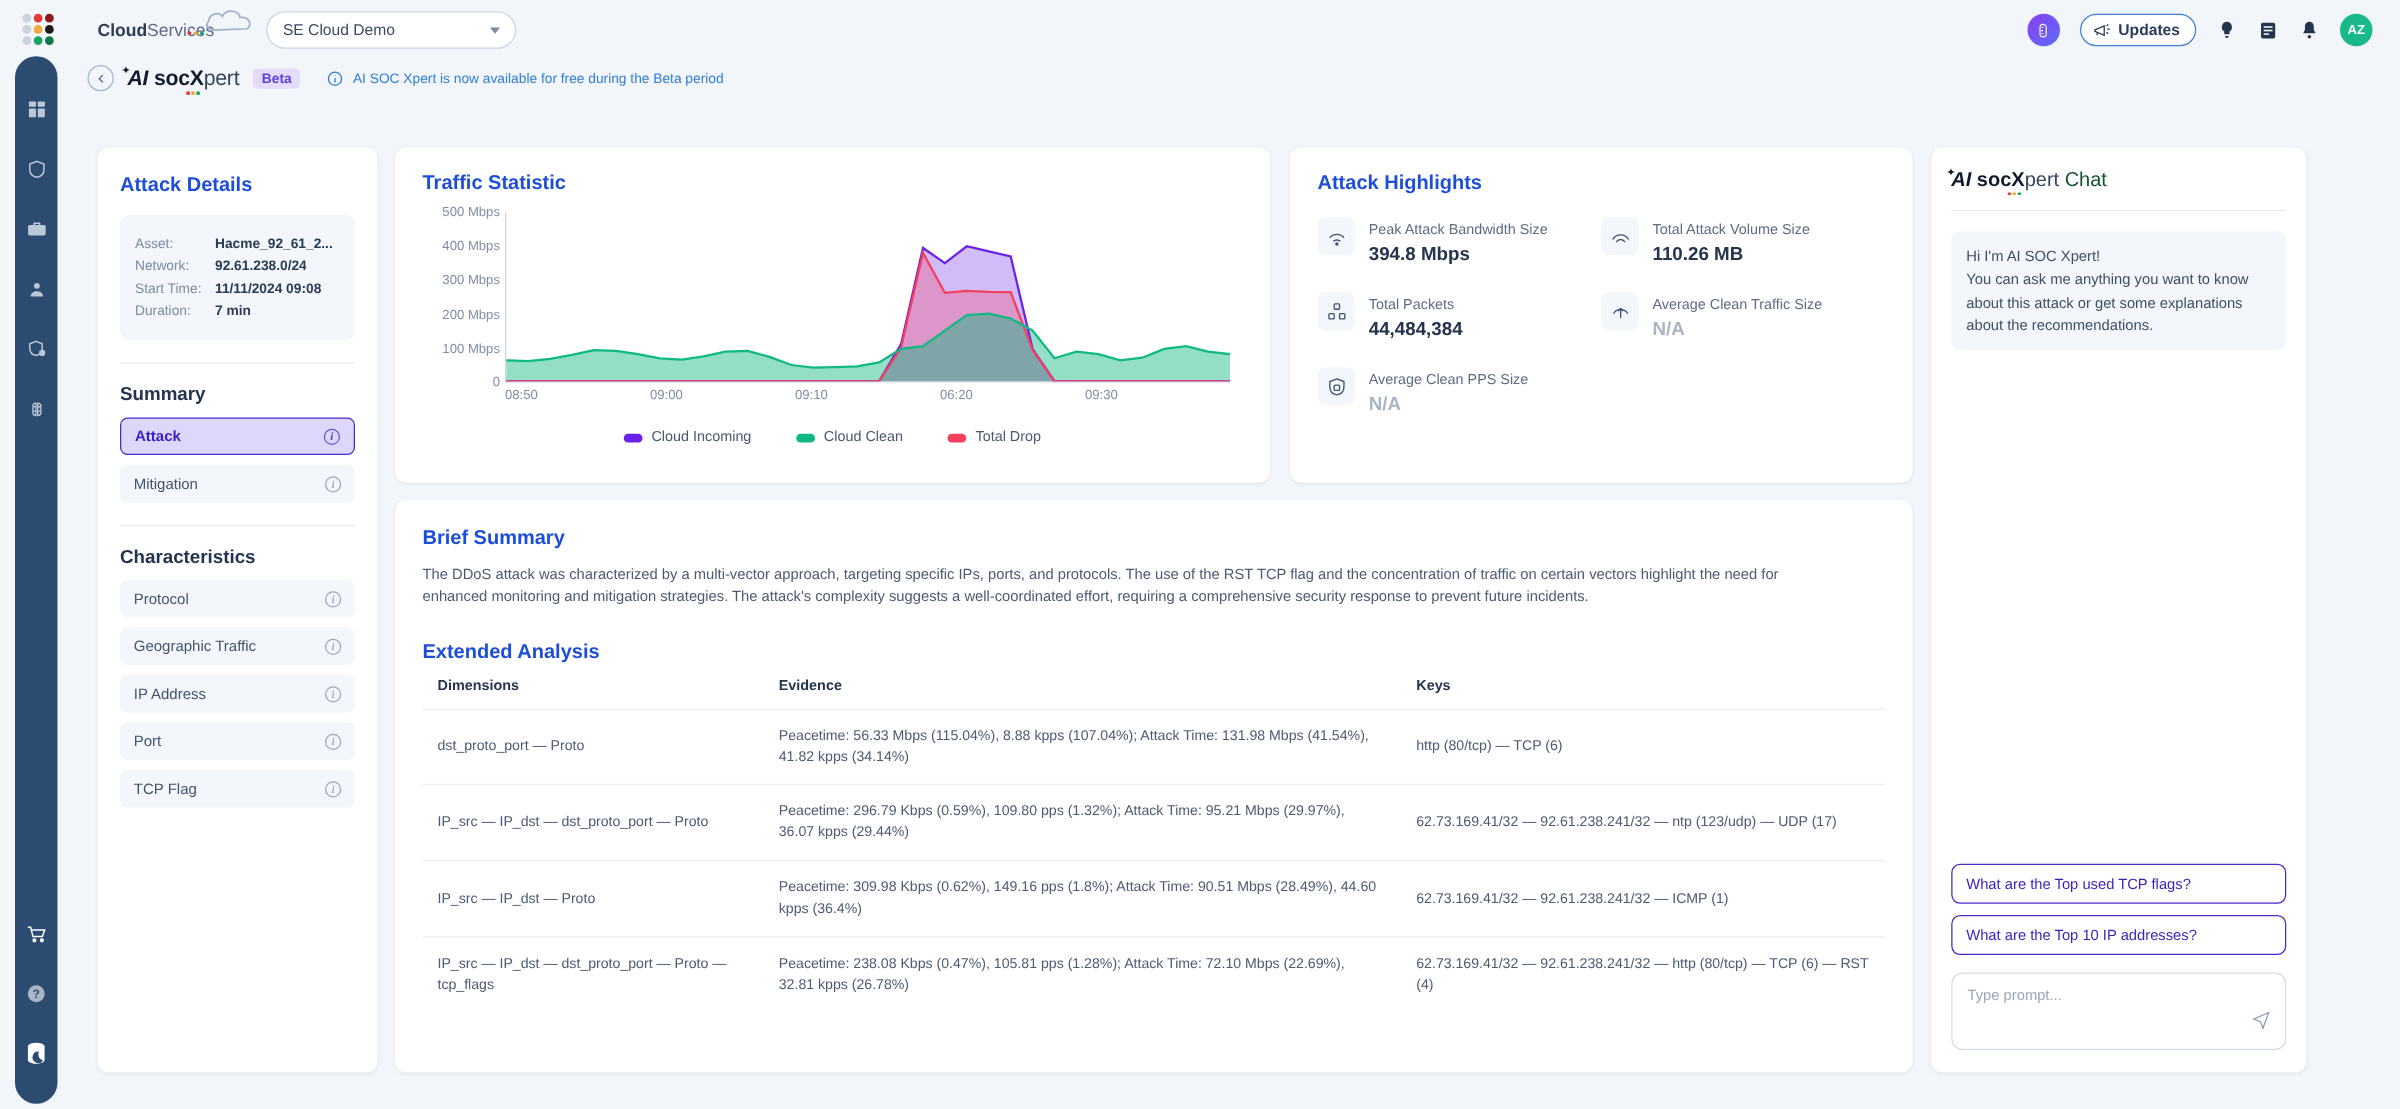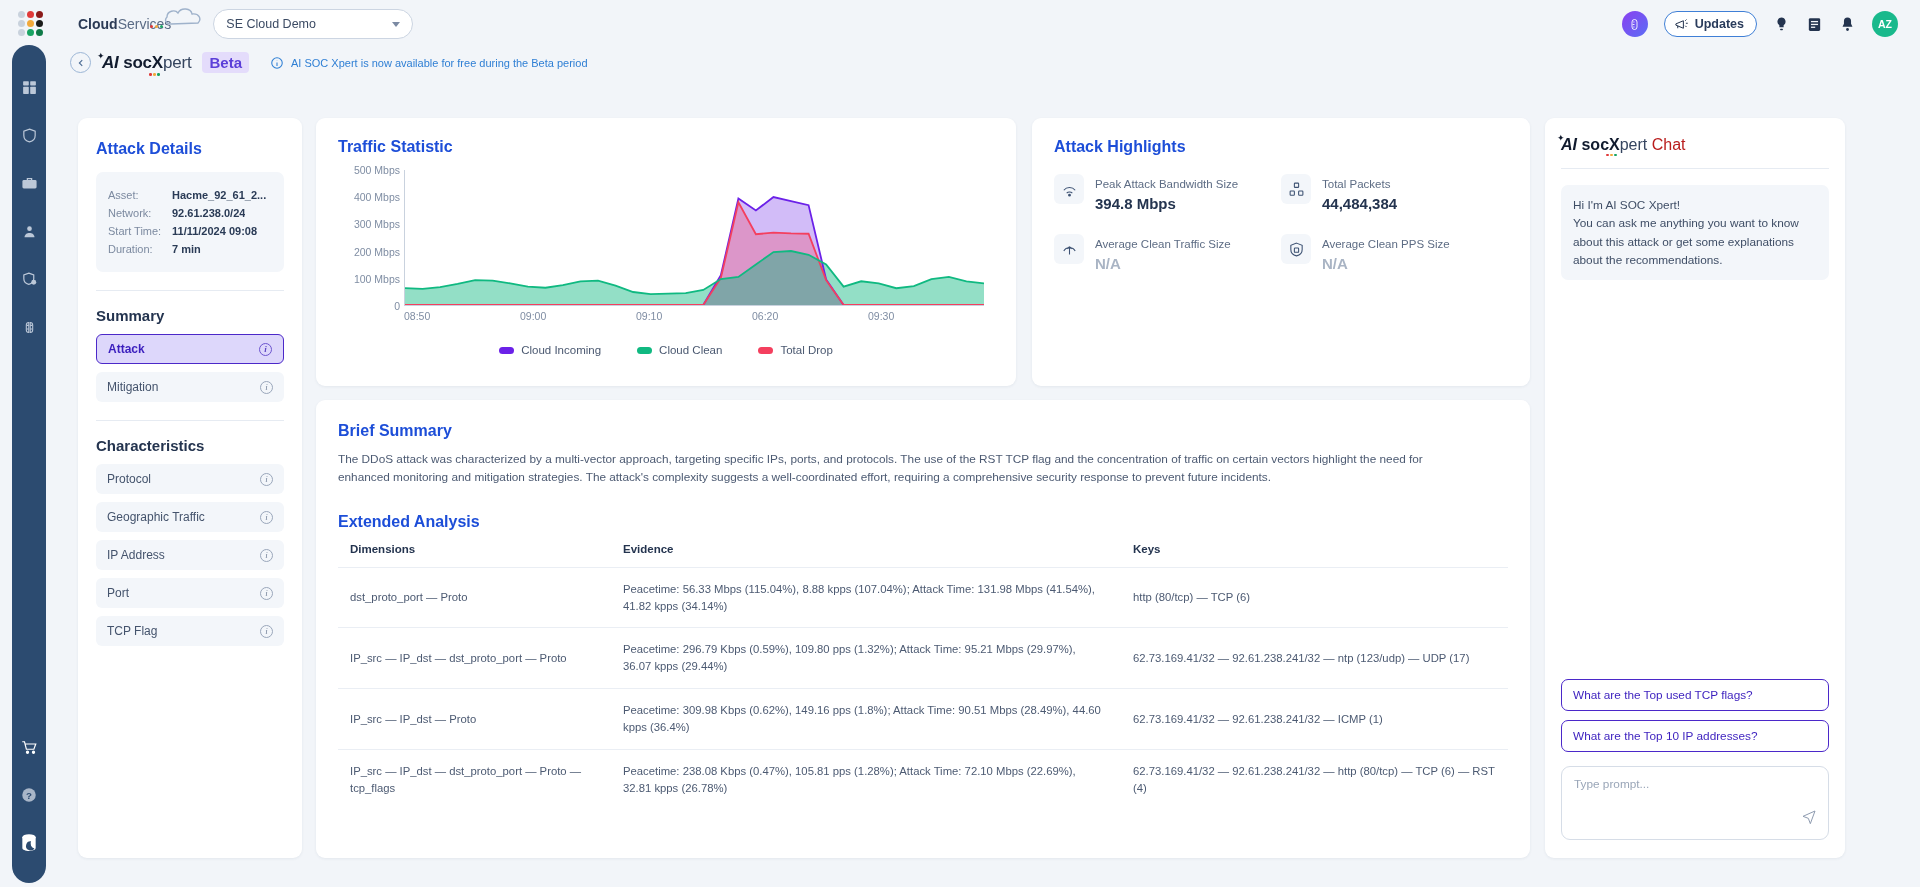--- a/index.html
+++ b/index.html
@@ -56,21 +56,21 @@
   .page-head { position: absolute; left: 70px; top: 52px; display: flex; align-items: center; gap: 11px; }
   .back-btn { width: 21px; height: 21px; border-radius: 50%; border: 1.3px solid #9cb6d6;
     display: flex; align-items: center; justify-content: center; color: #4a6a93; background: #f2f5f9; }
   .xpert-logo { font-size: 17px; color: #111b2e; letter-spacing: -.2px; position: relative; white-space: nowrap; }
   .xpert-logo .i1 { font-weight: 700; font-style: italic; }
   .xpert-logo .i2 { font-weight: 700; }
   .xpert-logo .i3 { font-weight: 400; color: #35455f; }
   .xpert-logo .spark { position: absolute; left: -5px; top: -2px; font-size: 9px; color: #111b2e; }
   .xpert-logo .minidots { position: absolute; left: 47px; bottom: -3px; display: flex; gap: 1.5px; }
   .xpert-logo .minidots i { width: 2.5px; height: 2.5px; border-radius: 50%; display: block; }
-  .beta { background: #e4dcfb; color: #5b3fd8; font-size: 15px; font-weight: 600;
+  .beta { background: #e4dcfb; color: #5b3fd8; font-size: 11px; font-weight: 600;
     border-radius: 4px; padding: 2px 7px; }
   .banner { display: flex; align-items: center; gap: 7px; font-size: 11px; color: #2f7fd4; margin-left: 10px; }
   
   .card { background: #fff; border-radius: 9px; position: absolute; box-shadow: 0 1px 3px rgba(30,50,80,.07); }
   .card-title { font-size: 16px; font-weight: 700; color: #1d4ed8; }
   
   #attack-details { left: 78px; top: 118px; width: 224px; height: 740px; padding: 22px 18px; }
   .kv-box { background: #f3f6fa; border-radius: 7px; padding: 11px 12px; margin-top: 14px; }
   .kv { display: flex; font-size: 11px; margin: 6px 0; }
   .kv .k { color: #7c8aa0; width: 64px; flex: none; }
@@ -120,21 +120,21 @@
   #chat { left: 1545px; top: 118px; width: 300px; height: 740px; padding: 18px 16px; display: flex; flex-direction: column; }
   .chat-head { font-size: 16px; color: #111b2e; position: relative; white-space: nowrap; }
   .chat-head .minidots { position: absolute; left: 45px; bottom: -2px; display: flex; gap: 1.5px; }
   .chat-head .minidots i { width: 2.5px; height: 2.5px; border-radius: 50%; display: block; }
   .chat-hr { height: 1px; background: #e6ebf2; margin: 14px 0 16px; }
   .bubble { background: #f3f6fa; border-radius: 7px; padding: 11px 12px; font-size: 11.8px;
     color: #3f4e66; line-height: 1.55; }
   .sugg-wrap { margin-top: auto; display: flex; flex-direction: column; gap: 9px; }
   .sugg { border: 1.3px solid #4b28c9; border-radius: 7px; padding: 8px 11px; font-size: 11.8px;
     color: #3b1fbe; font-weight: 500; }
-  .prompt-box { margin-top: 14px; height: 74px; border: 1px solid #d6dde7; border-radius: 9px;
+  .prompt-box { margin-top: 14px; height: 62px; border: 1px solid #d6dde7; border-radius: 9px;
     position: relative; padding: 10px 12px; }
   .prompt-ph { font-size: 11.8px; color: #9aa6b8; }
   .send { position: absolute; right: 11px; bottom: 10px; color: #8e9bb0; }
 </style>
 </head>
 <body>
 
 <div class="topbar">
   <div class="logo-dots" id="logo-dots">
       <i style="background: rgb(201, 210, 221);"></i>
@@ -402,20 +402,30 @@
       <div class="hl">
         <span class="hl-ico">
       <svg width="17" height="17" viewBox="0 0 24 24" fill="none" stroke="currentColor" stroke-width="1.5">
             <path d="M4 13c4-5 12-5 16 0"></path>
             <path d="M8 17c2-2 6-2 8 0"></path>
             <circle cx="12" cy="20" r="1.2" fill="currentColor"></circle>
           </svg>
         </span>
     <span><span class="hl-lab">Peak Attack Bandwidth Size</span>
       <div class="hl-val">394.8 Mbps</div></span>
+      </div>
+      <div class="hl">
+        <span class="hl-ico">
+      <svg width="17" height="17" viewBox="0 0 24 24" fill="none" stroke="currentColor" stroke-width="1.5">
+            <path d="M3 15c4-7 14-7 18 0"></path>
+            <path d="M7 18c3-4 7-4 10 0"></path>
+          </svg>
+        </span>
+    <span><span class="hl-lab">Total Attack Volume Size</span>
+      <div class="hl-val">110.26 MB</div></span>
       </div>
       <div class="hl">
         <span class="hl-ico">
       <svg width="17" height="17" viewBox="0 0 24 24" fill="none" stroke="currentColor" stroke-width="1.5">
             <rect x="9" y="3" width="6" height="6" rx="1"></rect>
             <rect x="3" y="14" width="6" height="6" rx="1"></rect>
             <rect x="15" y="14" width="6" height="6" rx="1"></rect>
           </svg>
         </span>
     <span><span class="hl-lab">Total Packets</span>
@@ -476,21 +486,21 @@
           <td>IP_src — IP_dst — dst_proto_port — Proto — tcp_flags</td>
           <td>Peacetime: 238.08 Kbps (0.47%), 105.81 pps (1.28%); Attack Time: 72.10 Mbps (22.69%), 32.81 kpps (26.78%)</td>
           <td>62.73.169.41/32 — 92.61.238.241/32 — http (80/tcp) — TCP (6) — RST (4)</td>
         </tr>
       </tbody>
   </table>
 </div>
 
 <div class="card" id="chat">
   <div class="chat-head">
-    <span class="spark" style="font-size:9px;position:absolute;left:-4px;top:-3px;">✦</span><span style="font-weight:700;font-style:italic;">AI</span> <span style="font-weight:700;">socX</span><span style="color:#35455f;">pert</span> <span style="color:#b91c1c;">Chat</span>
+    <span class="spark" style="font-size:9px;position:absolute;left:-4px;top:-3px;">✦</span><span style="font-weight:700;font-style:italic;">AI</span> <span style="font-weight:700;">socX</span><span style="color:#35455f;">pert</span> <span style="color:#14532d;">Chat</span>
     <span class="minidots" id="chat-dots">
         <i style="background: rgb(224, 58, 58);"></i>
         <i style="background: rgb(242, 169, 59);"></i>
         <i style="background: rgb(25, 164, 99);"></i>
       </span>
   </div>
   <div class="chat-hr"></div>
   <div class="bubble" style="white-space:pre-line">Hi I'm AI SOC Xpert!
 You can ask me anything you want to know about this attack or get some explanations about the recommendations.</div>
   <div class="sugg-wrap" id="suggs">

